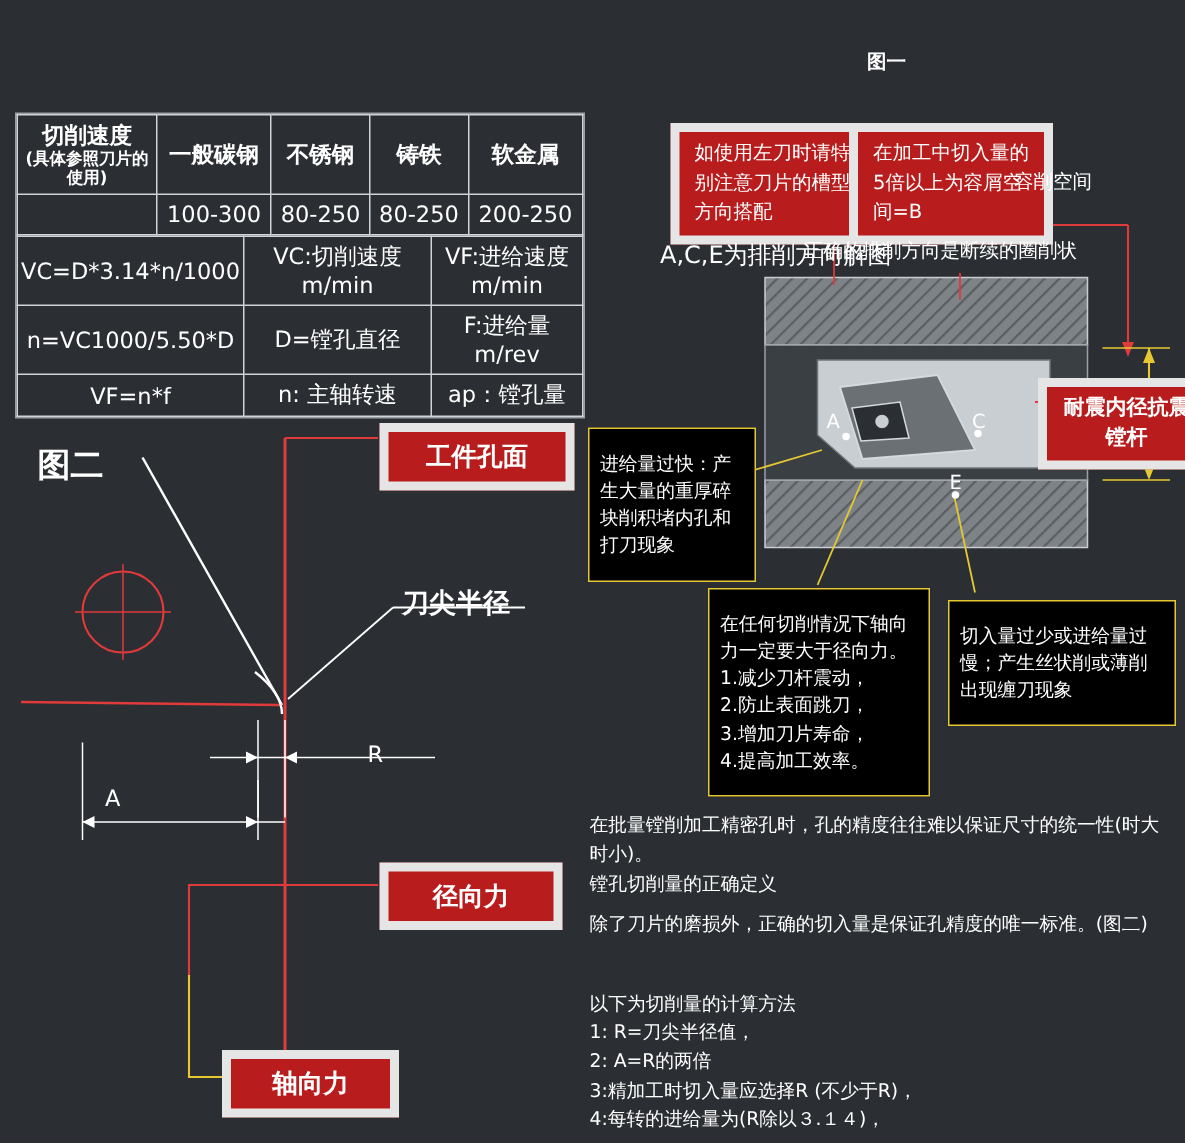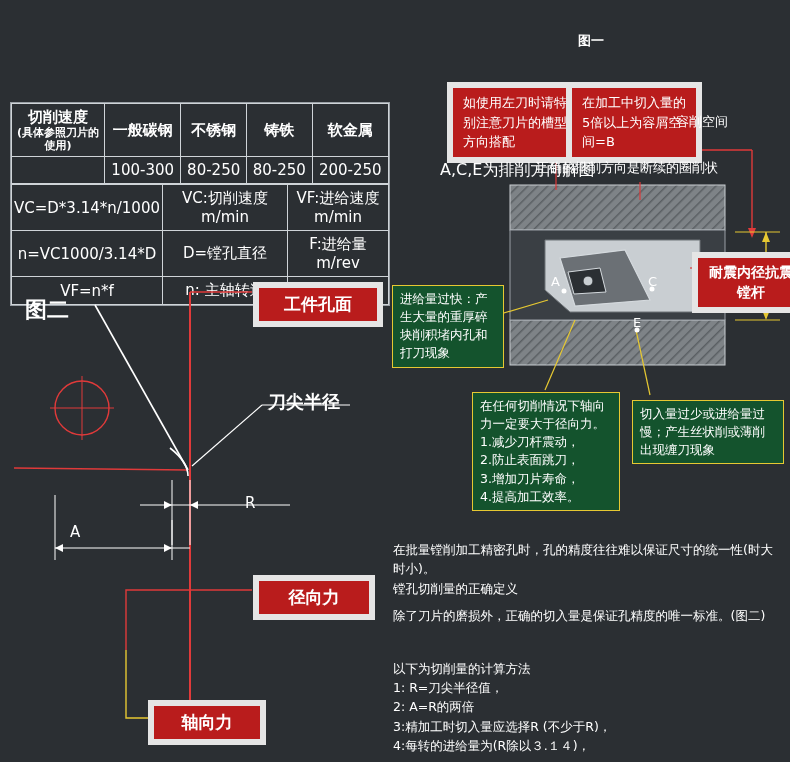--- a/index.html
+++ b/index.html
@@ -1,33 +1,33 @@
 <!DOCTYPE html>
 <html><head>
 <meta charset="utf-8">
 <style>
   html,body{margin:0;padding:0;background:#2b2f33;}
   body{width:790px;height:762px;position:relative;overflow:hidden;
        font-family:"DejaVu Sans","Liberation Sans",sans-serif;color:#ffffff;}
   .abs{position:absolute;}
 
   
-  #table-panel{left:10px;top:75px;width:378px;border:1px solid #9aa0a6;background:#2b2f33;margin-top:27px;}
+  #table-panel{left:10px;top:75px;width:378px;border:1px solid #9aa0a6;background:#2b2f33;}
   table.t{border-collapse:collapse;width:100%;}
   table.t td{border:1px solid #cfd4d8;text-align:center;color:#fff;font-size:15px;padding:4px 2px;}
   .hdr td{font-weight:bold;}
   .cell-small{font-size:11px;line-height:1.15;}
   .formula td{font-size:13.5px;text-align:left;padding:4px 6px;}
   .formula td.c{text-align:center;}
 
   
   .redbox{border:6px solid #e5e5e5;background:#b91c1c;color:#fff;font-weight:bold;
           font-size:17px;padding:5px 10px;text-align:center;}
-  .yellowbox{border:1px solid #e6c832;background:#14532d;color:#fff;
-             font-size:12.5px;line-height:1.45;padding:4px 7px;}
+  .yellowbox{border:1px solid #e6c832;background:#000000;color:#fff;
+             font-size:12.5px;line-height:1.45;padding:14px 7px;}
   .plain{font-size:12.5px;line-height:1.55;color:#fff;}
   .title-cn{font-size:13px;font-weight:bold;color:#fff;}
 
   svg{position:absolute;left:0;top:0;overflow:visible;}
 </style>
 </head>
 <body>
 
 <div class="abs" id="table-panel">
   <table class="t">
@@ -53,21 +53,21 @@
     </table>
 
   <table class="t">
     <tbody>
         <tr class="formula">
       <td class="c" style="width:138px">VC=D*3.14*n/1000</td>
       <td style="width:120px">VC:切削速度m/min</td>
       <td>VF:进给速度m/min</td>
     </tr>
     <tr class="formula">
-      <td class="c">n=VC1000/3.14*D</td>
+      <td class="c">n=VC1000/5.50*D</td>
       <td>D=镗孔直径</td>
       <td>F:进给量m/rev</td>
     </tr>
     <tr class="formula">
       <td class="c">VF=n*f</td>
       <td>n:  主轴转速</td>
       <td>ap：镗孔量</td>
     </tr>
   </tbody>
     </table>

